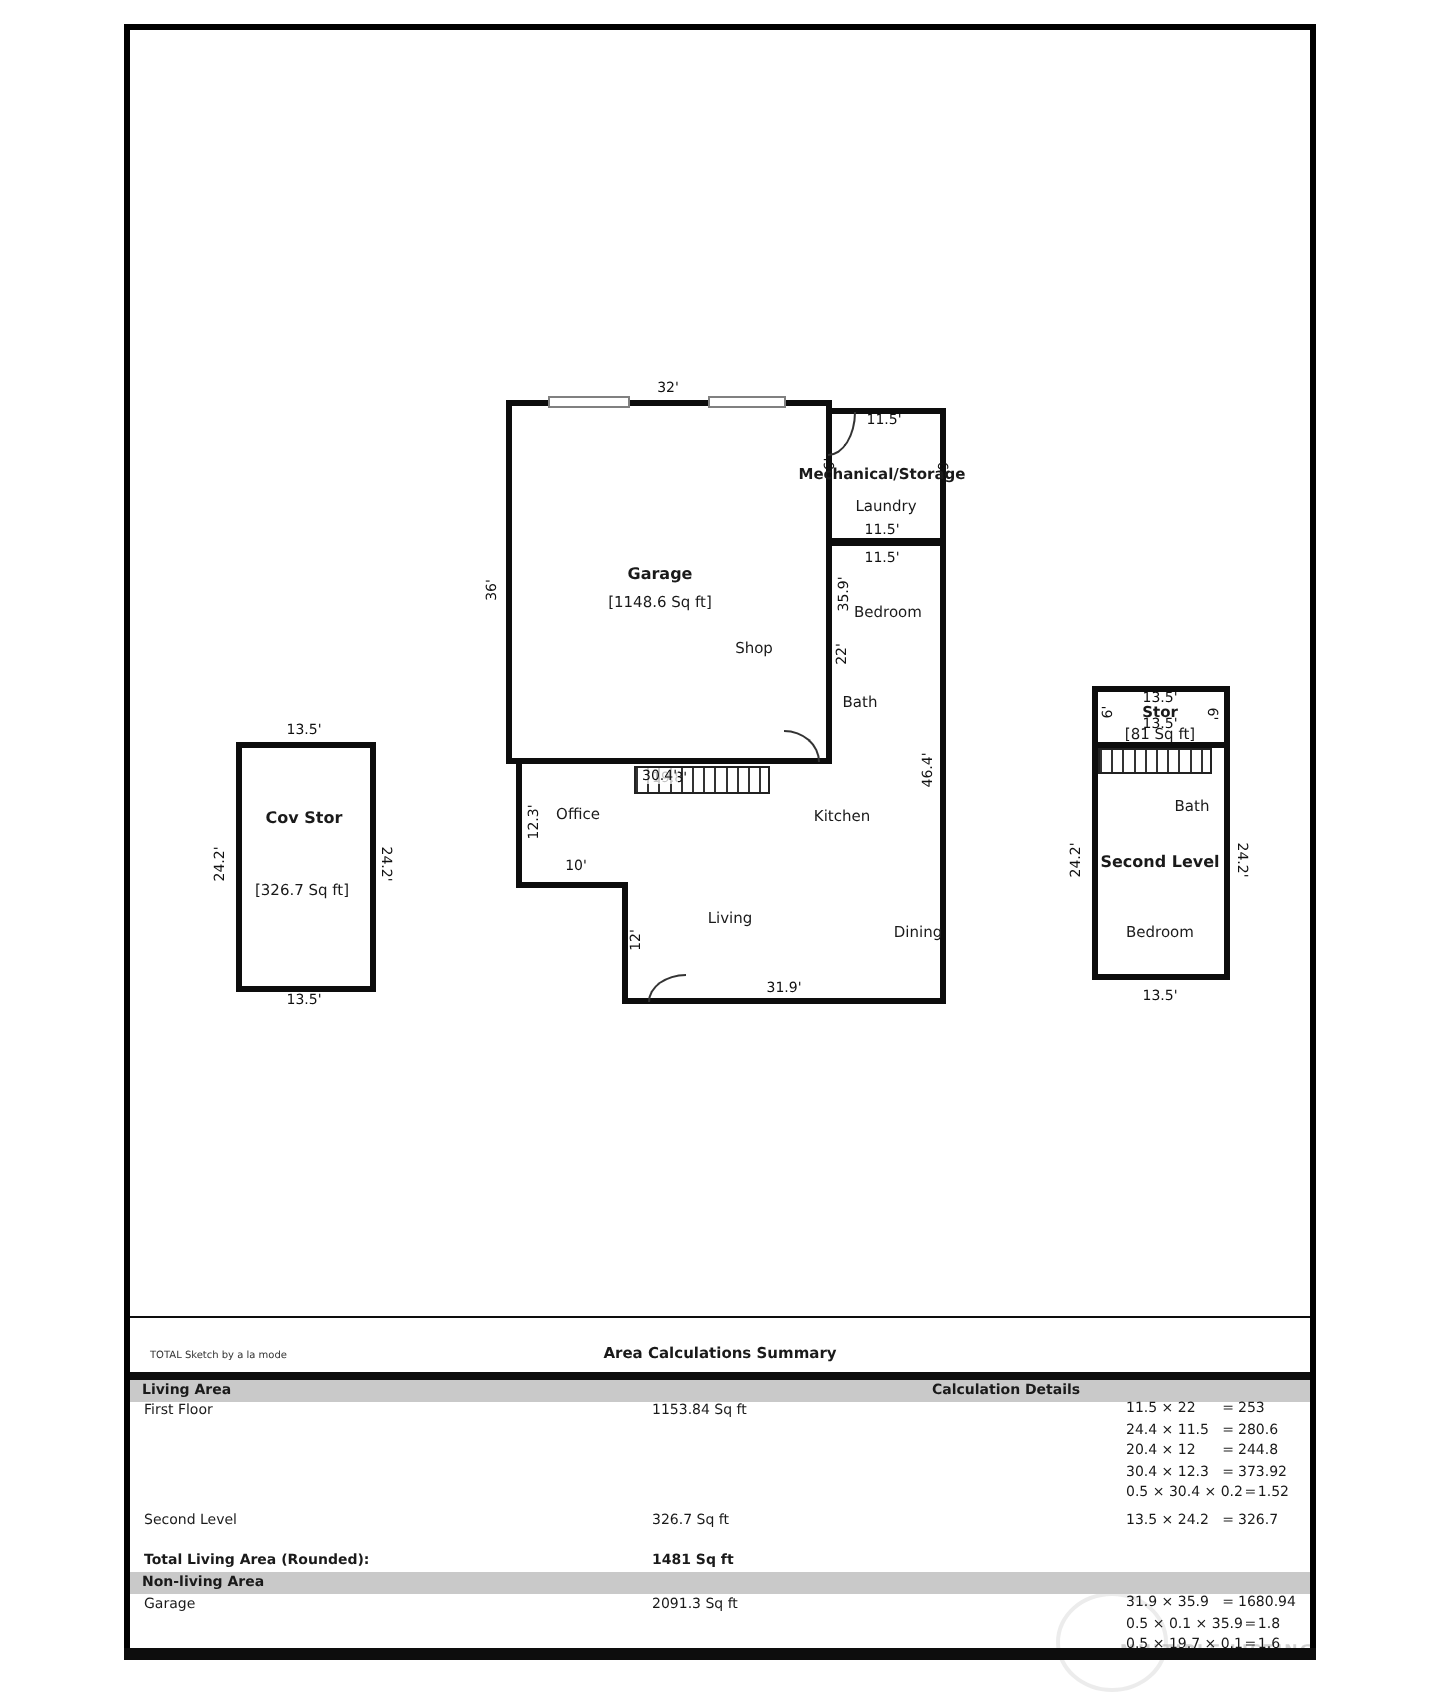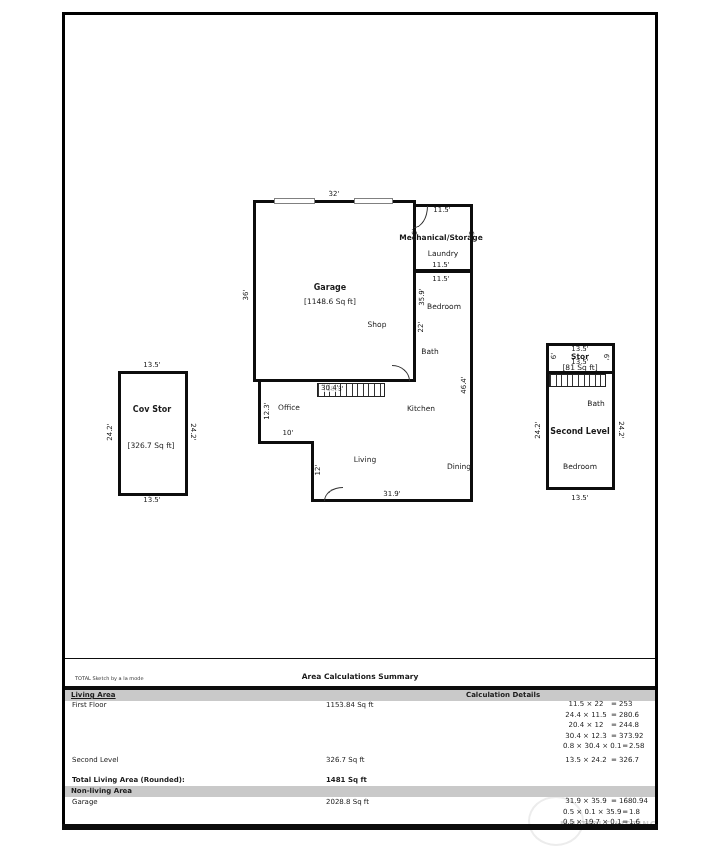--- a/index.html
+++ b/index.html
@@ -15,21 +15,21 @@
   .room{font-size:7.5px;color:#1a1a1a;}
   .b{font-weight:bold;}
   .big{font-size:8px;}
   .gdoor{position:absolute;background:#fff;border:1px solid #808080;box-sizing:border-box;height:6px;}
   .stairs{position:absolute;border:1px solid #222;box-sizing:border-box;
           background:repeating-linear-gradient(90deg,#333 0px,#333 1px,#fff 1px,#fff 5.6px);}
   .arc{position:absolute;box-sizing:border-box;}
   
   .trow{position:absolute;font-size:7px;white-space:nowrap;}
   .calc-line{position:absolute;left:563px;width:94px;display:flex;font-size:7px;line-height:8px;white-space:nowrap;}
-  .calc-line .expr{flex:1;text-align:center;}
+  .calc-line .expr{flex:1;text-align:left;}
   .calc-line .eq{width:10px;text-align:center;}
   .calc-line .res{width:38px;}
   .band{position:absolute;left:65px;width:590px;height:11px;background:#c9c9c9;}
   .wm{position:absolute;color:#9a9a9a;opacity:.45;font-weight:bold;white-space:nowrap;}
 </style>
 </head>
 <body>
 
 <div id="canvas">
 
@@ -111,21 +111,21 @@
   <span class="rotr dim" style="left:621px;top:430px;">24.2'</span>
   <span class="ctr room" style="left:580px;top:466px;">Bedroom</span>
   <span class="ctr dim" style="left:580px;top:498px;">13.5'</span>
 
   <div class="wall" style="left:65px;top:658px;width:590px;height:1px;"></div>
   <span class="trow" style="left:75px;top:675px;font-size:5px;color:#333;">TOTAL Sketch by a la mode</span>
   <span class="trow b" style="left:250px;top:672px;width:220px;text-align:center;font-size:7.5px;">Area Calculations Summary</span>
   <div class="wall" style="left:65px;top:686px;width:590px;height:4px;"></div>
 
   <div class="band" style="top:690px;"></div>
-  <span class="trow b" style="left:71px;top:691px;text-decoration:underline;">Living Area</span>
+  <span class="trow b" style="left:71px;top:691px;">Living Area</span>
   <span class="trow b" style="left:466px;top:691px;">Calculation Details</span>
 
   <span class="trow" style="left:72px;top:701px;">First Floor</span>
   <span class="trow" style="left:326px;top:701px;">1153.84 Sq ft</span>
   <div class="calc-line" style="top:700px;">
     <span class="expr">11.5 × 22</span>
       <span class="eq">=</span>
       <span class="res">253</span>
   </div>
   <div class="calc-line" style="top:710.5px;">
@@ -137,41 +137,41 @@
     <span class="expr">20.4 × 12</span>
       <span class="eq">=</span>
       <span class="res">244.8</span>
   </div>
   <div class="calc-line" style="top:731.5px;">
     <span class="expr">30.4 × 12.3</span>
       <span class="eq">=</span>
       <span class="res">373.92</span>
   </div>
   <div class="calc-line" style="top:742px;">
-    <span class="expr">0.8 × 30.4 × 0.1</span>
+    <span class="expr">0.5 × 30.4 × 0.2</span>
       <span class="eq">=</span>
-      <span class="res">2.58</span>
+      <span class="res">1.52</span>
   </div>
 
   <span class="trow" style="left:72px;top:756px;">Second Level</span>
   <span class="trow" style="left:326px;top:756px;">326.7 Sq ft</span>
   <div class="calc-line" style="top:756px;">
     <span class="expr">13.5 × 24.2</span>
       <span class="eq">=</span>
       <span class="res">326.7</span>
   </div>
 
   <span class="trow b" style="left:72px;top:776px;">Total Living Area (Rounded):</span>
   <span class="trow b" style="left:326px;top:776px;">1481 Sq ft</span>
 
   <div class="band" style="top:786px;"></div>
   <span class="trow b" style="left:71px;top:787px;">Non-living Area</span>
 
   <span class="trow" style="left:72px;top:798px;">Garage</span>
-  <span class="trow" style="left:326px;top:798px;">2028.8 Sq ft</span>
+  <span class="trow" style="left:326px;top:798px;">2091.3 Sq ft</span>
   <div class="calc-line" style="top:797px;">
     <span class="expr">31.9 × 35.9</span>
       <span class="eq">=</span>
       <span class="res">1680.94</span>
   </div>
   <div class="calc-line" style="top:807.5px;">
     <span class="expr">0.5 × 0.1 × 35.9</span>
       <span class="eq">=</span>
       <span class="res">1.8</span>
   </div>

